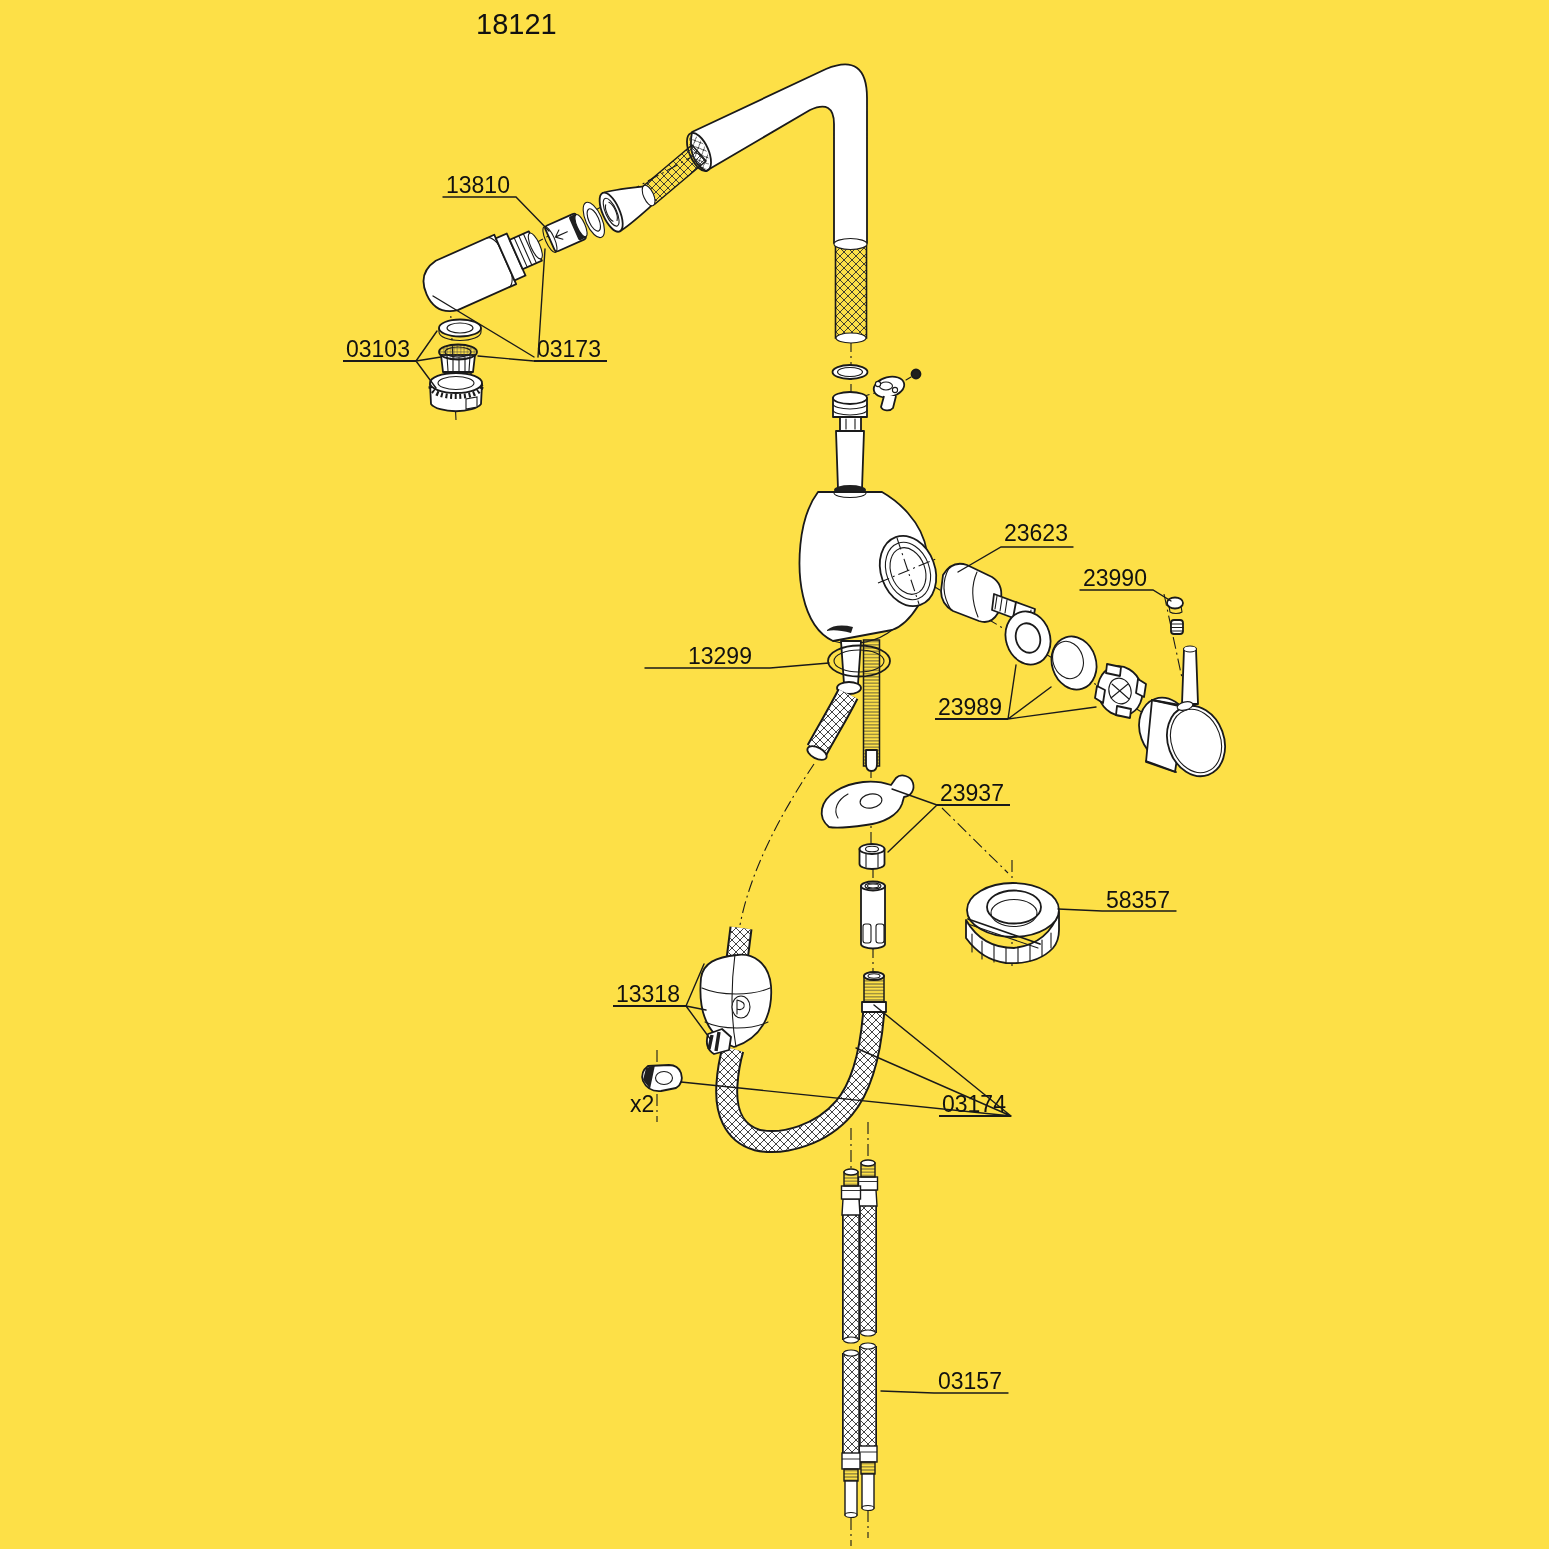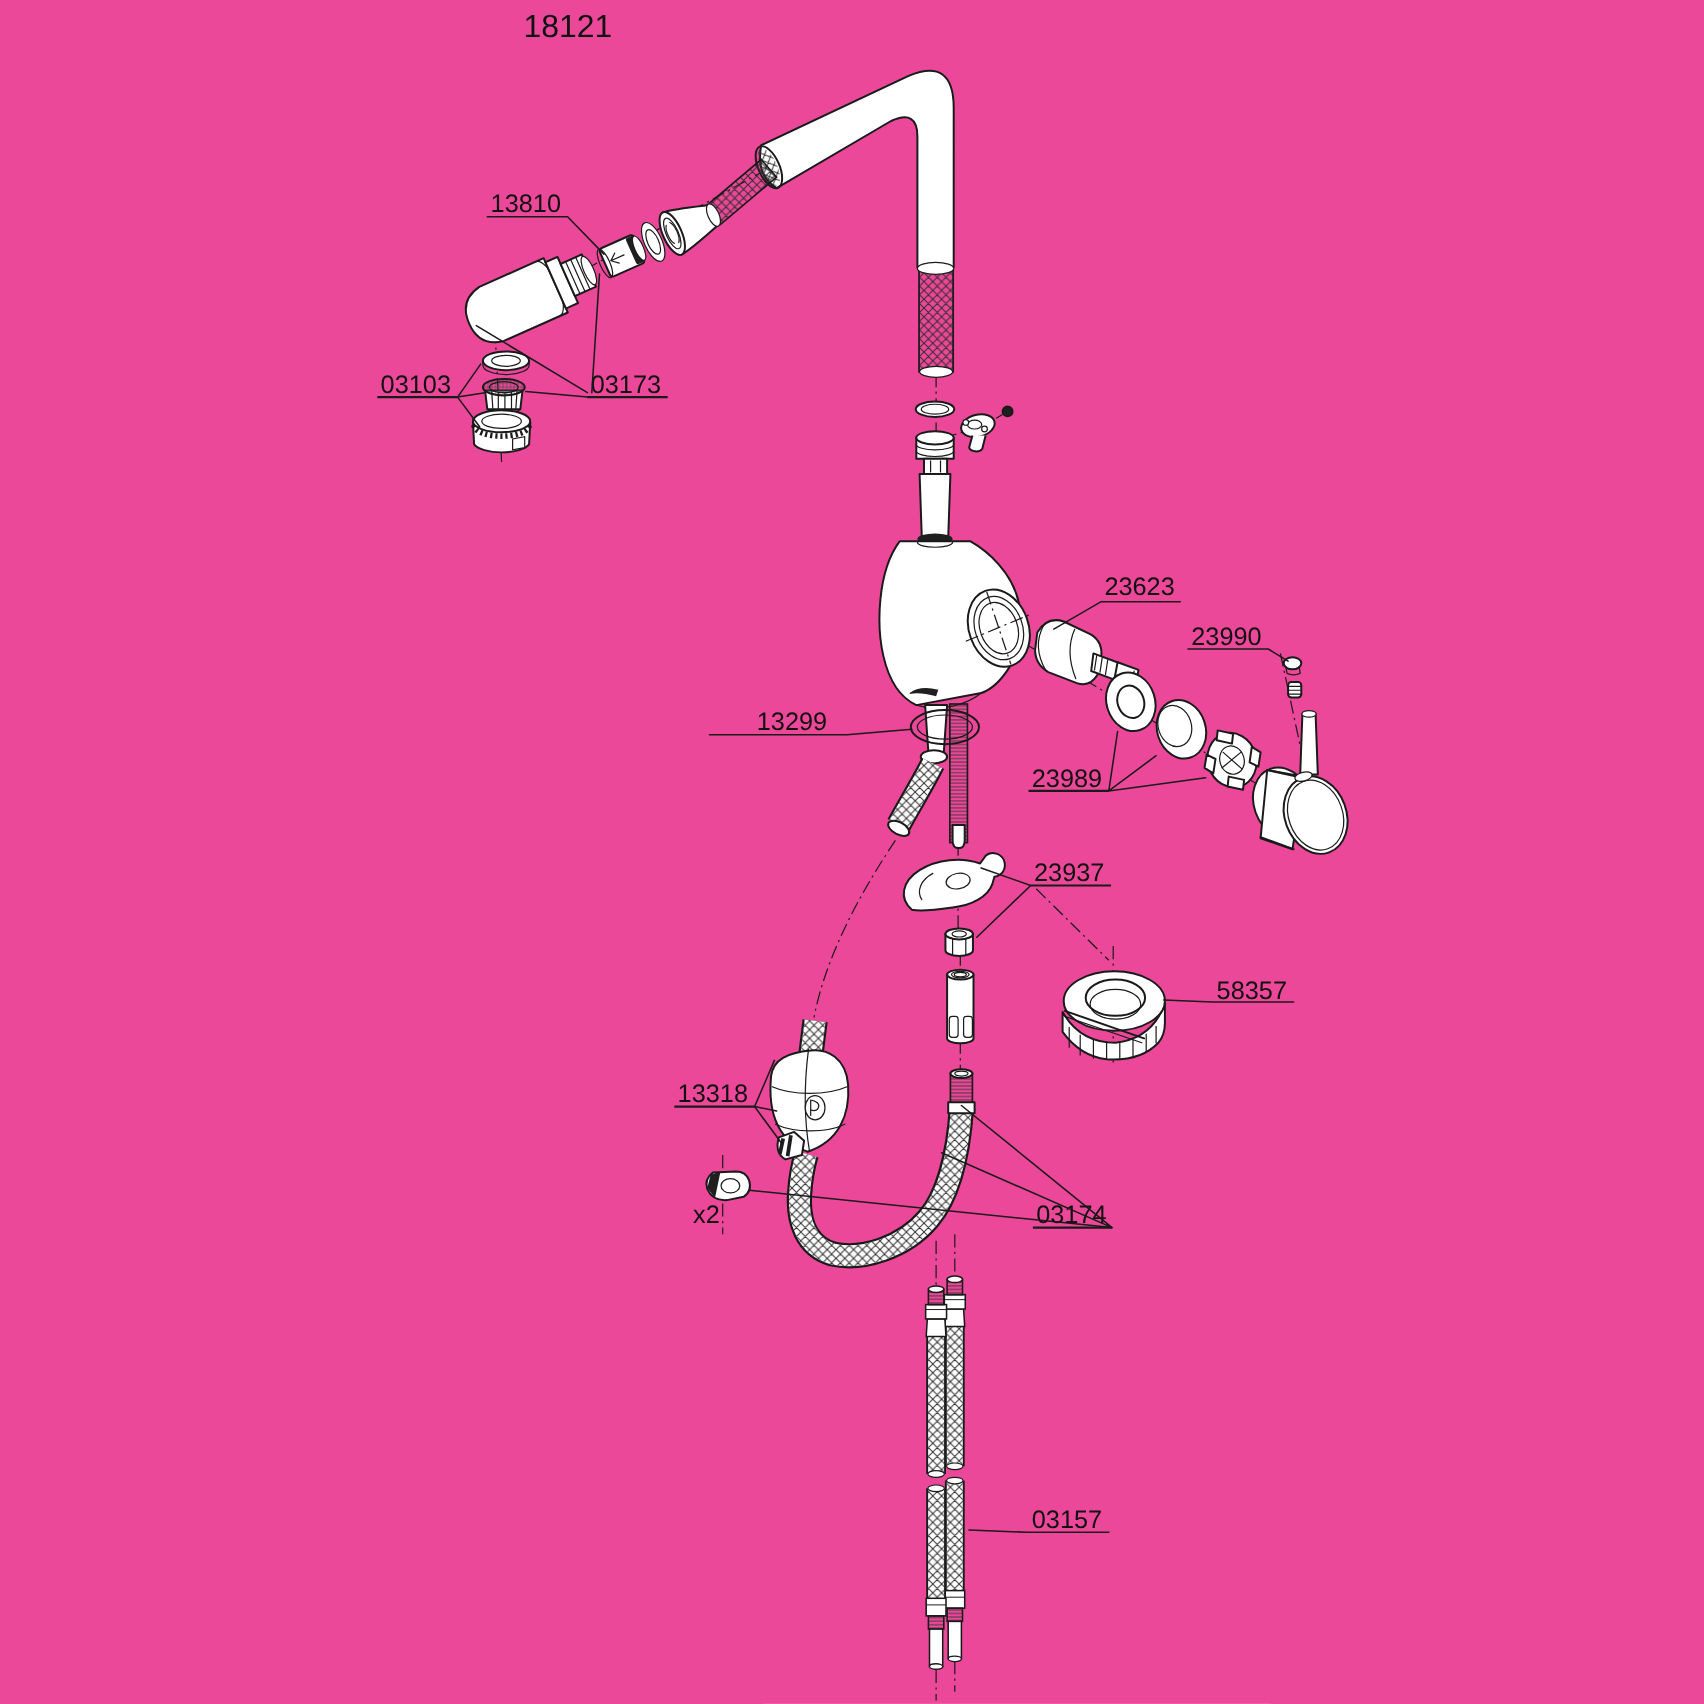--- a/index.html
+++ b/index.html
@@ -1,16 +1,16 @@
 <!DOCTYPE html>
 <html><head>
 <meta charset="utf-8">
 <style>
   html,body{margin:0;padding:0;background:#ffffff;}
-  #stage{width:1549px;height:1549px;background:#ec4899;position:relative;overflow:hidden;}
+  #stage{width:1549px;height:1549px;background:#fde047;position:relative;overflow:hidden;}
   svg{display:block;}
   .o{fill:none;stroke:#1a1a1a;stroke-width:1.8;stroke-linecap:round;stroke-linejoin:round;}
   .w{fill:#ffffff;stroke:#1a1a1a;stroke-width:1.8;stroke-linejoin:round;}
   .t{fill:none;stroke:#1a1a1a;stroke-width:1.1;stroke-linecap:round;}
   .wt{fill:#ffffff;stroke:#1a1a1a;stroke-width:1.1;}
   .d{fill:none;stroke:#1a1a1a;stroke-width:1.1;stroke-dasharray:12 4 2 4;}
   .L{fill:none;stroke:#1a1a1a;stroke-width:1.4;stroke-linecap:round;}
   .U{fill:none;stroke:#1a1a1a;stroke-width:2;}
   .dk{fill:#1f1f1f;stroke:none;}
   .lbl{font-family:"Liberation Sans","DejaVu Sans",sans-serif;font-size:23px;fill:#111;}

